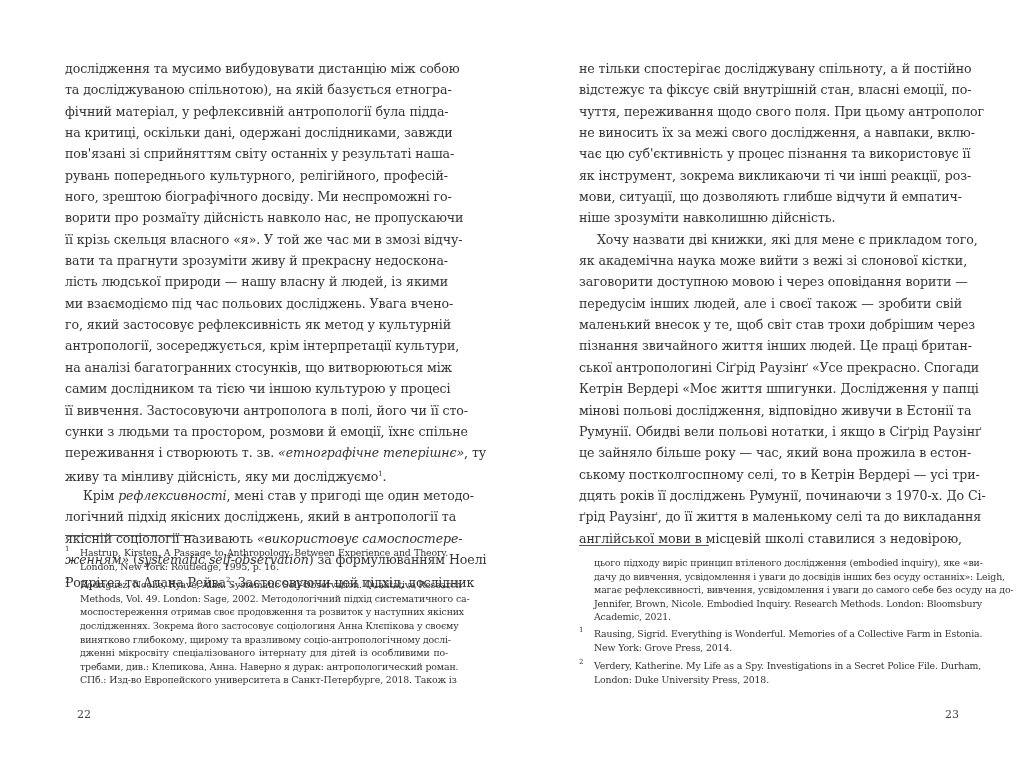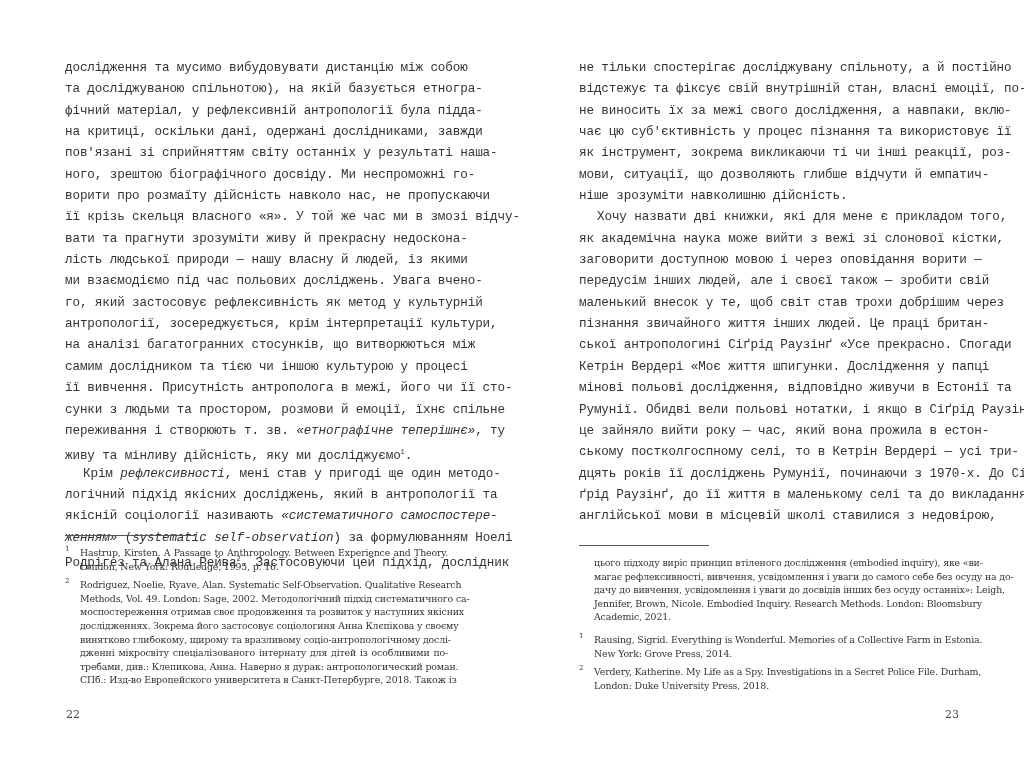--- a/index.html
+++ b/index.html
@@ -5,68 +5,69 @@
   html, body { margin: 0; padding: 0; background: #ffffff; }
   body { width: 1024px; height: 759px; position: relative; overflow: hidden;
          font-family: "DejaVu Serif", "Liberation Serif", serif; color: #333333; }
   .page { position: absolute; top: 0; height: 759px; }
   .page-left { left: 0; width: 512px; }
   .page-right { left: 512px; width: 512px; }
   .body-text { position: absolute; top: 58px; width: 383px; }
   .page-left .body-text { left: 65px; }
   .page-right .body-text { left: 67px; }
   .line { display: block; height: 21.35px; line-height: 21.35px; font-size: 12.6px;
-          white-space: nowrap; text-align: justify; text-align-last: justify; letter-spacing: -0.1px; font-family: Liberation Mono, monospace; }
+          white-space: nowrap; text-align: justify; text-align-last: justify; letter-spacing: -0.1px; }
   .line.last { text-align-last: left; }
   .line.indent { padding-left: 18px; }
   .sup { font-size: 7px; vertical-align: 5px; }
   .it { font-style: italic; }
   .fn-rule { position: absolute; top: 535px; width: 130px; height: 0; border-top: 1px solid #555; }
   .page-left .fn-rule { left: 65px; }
   .page-right .fn-rule { left: 67px; top: 545px; }
   .footnotes { position: absolute; width: 383px; }
   .page-left .footnotes { left: 65px; top: 546px; }
   .page-right .footnotes { left: 67px; top: 556px; }
   .fn { position: relative; padding-left: 15px; margin-bottom: 5px; }
-  .fn-cont { padding-left: 15px; margin-bottom: 9px; }
+  .fn-cont { padding-left: 15px; margin-bottom: 3px; }
   .fn-num { position: absolute; left: 0; top: -1px; font-size: 7px; }
   .fn-line { display: block; height: 13.6px; line-height: 13.6px; font-size: 9.4px; white-space: nowrap;
              text-align: justify; text-align-last: justify; letter-spacing: -0.15px; }
   .fn-line.last { text-align-last: left; }
   .page-number { position: absolute; top: 708px; font-size: 11px; color: #444; }
-  .page-left .page-number { left: 66px; }
+  .page-left .page-number { left: 77px; }
   .page-right .page-number { left: 433px; }
 </style>
 </head>
 <body>
 
 <div class="page page-left">
   <div class="body-text" id="left-body">
       <span class="line"><span>дослідження та мусимо вибудовувати дистанцію між собою</span></span>
       <span class="line"><span>та досліджуваною спільнотою), на якій базується етногра-</span></span>
       <span class="line"><span>фічний матеріал, у рефлексивній антропології була підда-</span></span>
       <span class="line"><span>на критиці, оскільки дані, одержані дослідниками, завжди</span></span>
       <span class="line"><span>пов'язані зі сприйняттям світу останніх у результаті наша-</span></span>
+      <span class="line"><span>рувань попереднього культурного, релігійного, професій-</span></span>
       <span class="line"><span>ного, зрештою біографічного досвіду. Ми неспроможні го-</span></span>
       <span class="line"><span>ворити про розмаїту дійсність навколо нас, не пропускаючи</span></span>
       <span class="line"><span>її крізь скельця власного «я». У той же час ми в змозі відчу-</span></span>
       <span class="line"><span>вати та прагнути зрозуміти живу й прекрасну недоскона-</span></span>
       <span class="line"><span>лість людської природи — нашу власну й людей, із якими</span></span>
       <span class="line"><span>ми взаємодіємо під час польових досліджень. Увага вчено-</span></span>
       <span class="line"><span>го, який застосовує рефлексивність як метод у культурній</span></span>
       <span class="line"><span>антропології, зосереджується, крім інтерпретації культури,</span></span>
       <span class="line"><span>на аналізі багатогранних стосунків, що витворюються між</span></span>
       <span class="line"><span>самим дослідником та тією чи іншою культурою у процесі</span></span>
-      <span class="line"><span>її вивчення. Присутність антрополога в межі, його чи її сто-</span></span>
+      <span class="line"><span>її вивчення. Застосовуючи антрополога в полі, його чи її сто-</span></span>
       <span class="line"><span>сунки з людьми та простором, розмови й емоції, їхнє спільне</span></span>
       <span class="line"><span>переживання і створюють т. зв. </span><span class="it">«етнографічне теперішнє»</span><span>, ту</span></span>
       <span class="line last"><span>живу та мінливу дійсність, яку ми досліджуємо</span><span class="sup">1</span><span>.</span></span>
       <span class="line indent"><span>Крім </span><span class="it">рефлексивності</span><span>, мені став у пригоді ще один методо-</span></span>
       <span class="line"><span>логічний підхід якісних досліджень, який в антропології та</span></span>
-      <span class="line"><span>якісній соціології називають </span><span class="it">«систематичного самоспостере-</span><span></span></span>
+      <span class="line"><span>якісній соціології називають </span><span class="it">«використовує самоспостере-</span><span></span></span>
       <span class="line"><span class="it">женням»</span><span> (</span><span class="it">systematic self-observation</span><span>) за формулюванням Ноелі</span></span>
       <span class="line"><span>Родрігез та Алана Рейва</span><span class="sup">2</span><span>. Застосовуючи цей підхід, дослідник</span></span>
     </div>
   <div class="fn-rule"></div>
   <div class="footnotes">
     <div class="fn">
       <span class="fn-num">1</span>
       <span class="fn-line">Hastrup, Kirsten. A Passage to Anthropology. Between Experience and Theory.</span>
       <span class="fn-line last">London, New York: Routledge, 1995, p. 16.</span>
     </div>
@@ -82,47 +83,48 @@
       <span class="fn-line">СПб.: Изд-во Европейского университета в Санкт-Петербурге, 2018. Також із</span>
     </div>
   </div>
   <div class="page-number">22</div>
 </div>
 
 <div class="page page-right">
   <div class="body-text" id="right-body">
       <span class="line"><span>не тільки спостерігає досліджувану спільноту, а й постійно</span></span>
       <span class="line"><span>відстежує та фіксує свій внутрішній стан, власні емоції, по-</span></span>
+      <span class="line"><span>чуття, переживання щодо свого поля. При цьому антрополог</span></span>
       <span class="line"><span>не виносить їх за межі свого дослідження, а навпаки, вклю-</span></span>
       <span class="line"><span>чає цю суб'єктивність у процес пізнання та використовує її</span></span>
       <span class="line"><span>як інструмент, зокрема викликаючи ті чи інші реакції, роз-</span></span>
       <span class="line"><span>мови, ситуації, що дозволяють глибше відчути й емпатич-</span></span>
       <span class="line last"><span>ніше зрозуміти навколишню дійсність.</span></span>
       <span class="line indent"><span>Хочу назвати дві книжки, які для мене є прикладом того,</span></span>
       <span class="line"><span>як академічна наука може вийти з вежі зі слонової кістки,</span></span>
       <span class="line"><span>заговорити доступною мовою і через оповідання ворити —</span></span>
       <span class="line"><span>передусім інших людей, але і своєї також — зробити свій</span></span>
       <span class="line"><span>маленький внесок у те, щоб світ став трохи добрішим через</span></span>
       <span class="line"><span>пізнання звичайного життя інших людей. Це праці британ-</span></span>
       <span class="line"><span>ської антропологині Сіґрід Раузінґ «Усе прекрасно. Спогади</span></span>
       <span class="line"><span>Кетрін Вердері «Моє життя шпигунки. Дослідження у папці</span></span>
       <span class="line"><span>мінові польові дослідження, відповідно живучи в Естонії та</span></span>
       <span class="line"><span>Румунії. Обидві вели польові нотатки, і якщо в Сіґрід Раузінґ</span></span>
-      <span class="line"><span>це зайняло вийти року — час, який вона прожила в естон-</span></span>
+      <span class="line"><span>це зайняло більше року — час, який вона прожила в естон-</span></span>
       <span class="line"><span>ському постколгоспному селі, то в Кетрін Вердері — усі три-</span></span>
       <span class="line"><span>дцять років її досліджень Румунії, починаючи з 1970-х. До Сі-</span></span>
       <span class="line"><span>ґрід Раузінґ, до її життя в маленькому селі та до викладання</span></span>
       <span class="line"><span>англійської мови в місцевій школі ставилися з недовірою,</span></span>
     </div>
   <div class="fn-rule"></div>
   <div class="footnotes">
     <div class="fn-cont">
       <span class="fn-line">цього підходу виріс принцип втіленого дослідження (embodied inquiry), яке «ви-</span>
+      <span class="fn-line">дачу до вивчення, усвідомлення і уваги до досвідів інших без осуду останніх»: Leigh,</span>
       <span class="fn-line">магає рефлексивності, вивчення, усвідомлення і уваги до самого себе без осуду на до-</span>
-      <span class="fn-line">дачу до вивчення, усвідомлення і уваги до досвідів інших без осуду останніх»: Leigh,</span>
       <span class="fn-line">Jennifer, Brown, Nicole. Embodied Inquiry. Research Methods. London: Bloomsbury</span>
       <span class="fn-line last">Academic, 2021.</span>
     </div>
     <div class="fn">
       <span class="fn-num">1</span>
       <span class="fn-line">Rausing, Sigrid. Everything is Wonderful. Memories of a Collective Farm in Estonia.</span>
       <span class="fn-line last">New York: Grove Press, 2014.</span>
     </div>
     <div class="fn">
       <span class="fn-num">2</span>

